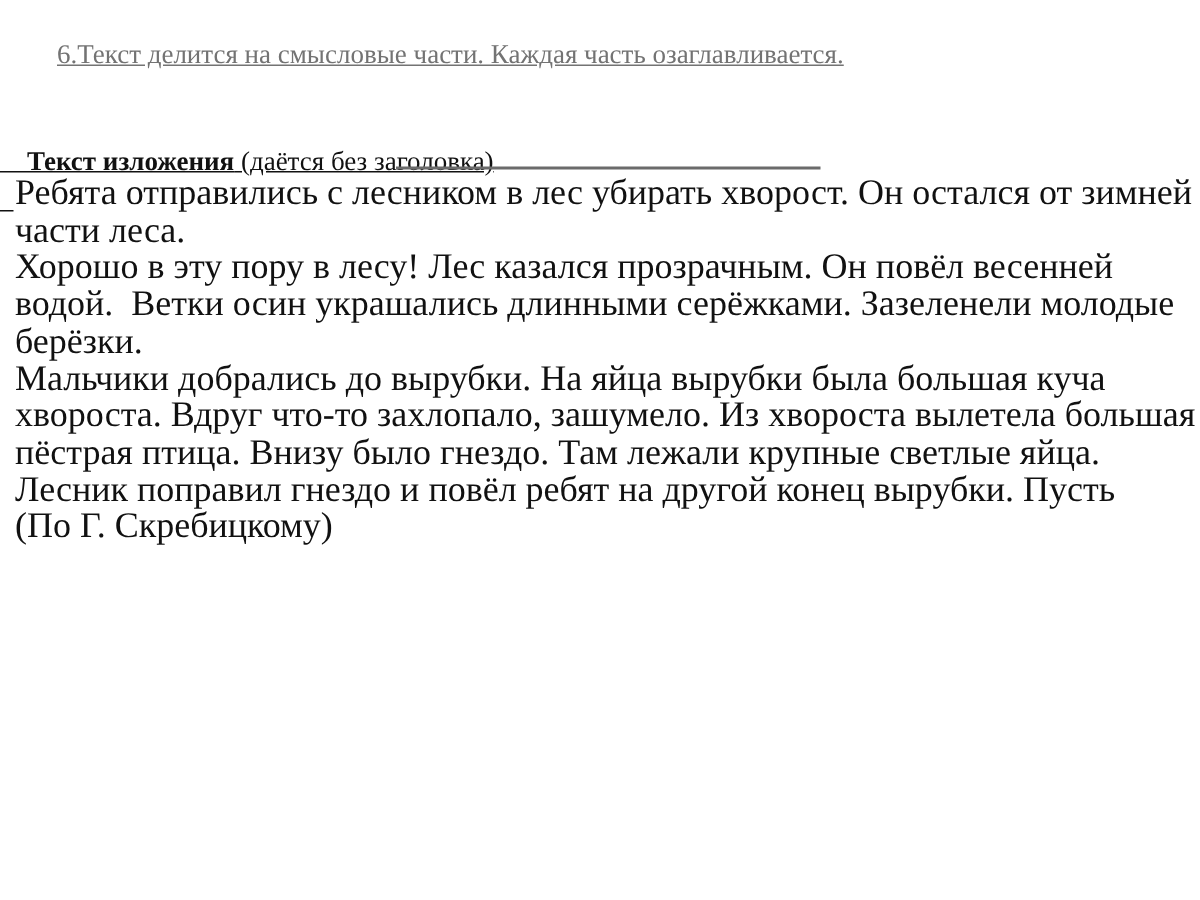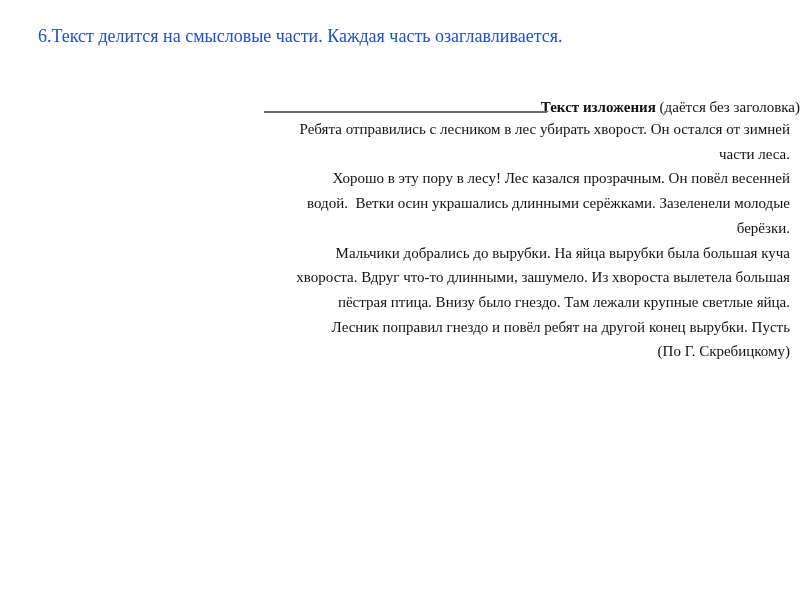--- a/index.html
+++ b/index.html
@@ -22,66 +22,67 @@
     top: 25px;
     font-size: 18px;
     line-height: 22px;
     white-space: pre;
   }
   .essay-title {
     position: absolute;
     left: 0;
     top: 68px;
     width: 100%;
-    text-align: right;
-    font-size: 15px;
+    text-align: left;
+    font-size: 18px;
     line-height: 26px;
     white-space: pre;
+    text-decoration: underline;
   }
   .essay-title .t-bold { font-weight: bold; }
   .title-divider {
     position: absolute;
     top: 111px;
     left: 264px;
     height: 2px;
     background: #6b6b6b;
   }
   .body-text {
     position: absolute;
     left: 10px;
     top: 117px;
     width: 780px;
-    text-align: right;
-    font-size: 15px;
+    text-align: left;
+    font-size: 24px;
     line-height: 24.7px;
   }
   .body-line {
     white-space: pre;
   }
 </style>
 </head>
 <body>
 
 <div class="slide" style="background: rgb(255, 255, 255);">
 
-  <div class="lesson-point" style="color: #1d4ed8;">6.Текст делится на смысловые части. Каждая часть озаглавливается.</div>
+  <div class="lesson-point" style="color: #737373; text-decoration: underline;">6.Текст делится на смысловые части. Каждая часть озаглавливается.</div>
 
   <div class="essay-title">
     <span class="t-bold">Текст изложения</span><span> (даётся без заголовка)</span>
   </div>
 
   <div class="title-divider" style="width: 283px; background: rgb(107, 107, 107);"></div>
 
   <div class="body-text" style="color: rgb(17, 17, 17);">
 
   <div class="body-line">Ребята отправились с лесником в лес убирать хворост. Он остался от зимней</div>
       <div class="body-line">части леса.</div>
       <div class="body-line">Хорошо в эту пору в лесу! Лес казался прозрачным. Он повёл весенней</div>
       <div class="body-line">водой.  Ветки осин украшались длинными серёжками. Зазеленели молодые</div>
       <div class="body-line">берёзки.</div>
       <div class="body-line">Мальчики добрались до вырубки. На яйца вырубки была большая куча</div>
-      <div class="body-line">хвороста. Вдруг что-то длинными, зашумело. Из хвороста вылетела большая</div>
+      <div class="body-line">хвороста. Вдруг что-то захлопало, зашумело. Из хвороста вылетела большая</div>
       <div class="body-line">пёстрая птица. Внизу было гнездо. Там лежали крупные светлые яйца.</div>
       <div class="body-line">Лесник поправил гнездо и повёл ребят на другой конец вырубки. Пусть</div>
       <div class="body-line">(По Г. Скребицкому)</div>
     </div>
 
 </div>
 
 </body></html>

